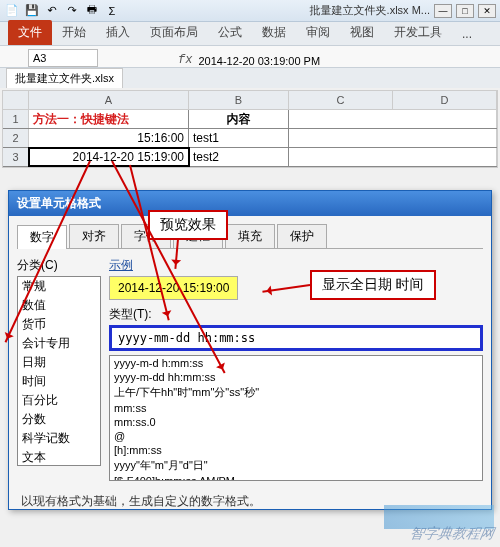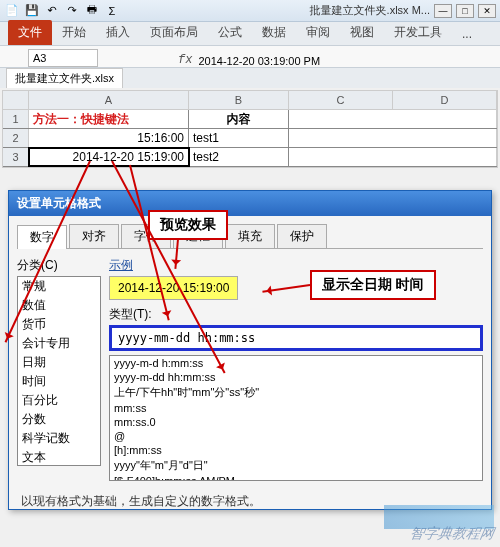--- a/index.html
+++ b/index.html
@@ -57,21 +57,21 @@
 .right-col { flex: 1; display: flex; flex-direction: column; }
 .sample-label { color: #2050a0; font-size: 12px; text-decoration: underline; }
 .sample-box { background: #ffff66; border: 1px solid #aaa; padding: 4px 8px; font-size: 12px; margin: 2px 0 6px; display: inline-block; }
 .type-label { font-size: 12px; }
 .type-input { border: 3px solid #2030d0; padding: 3px 6px; font-family: monospace; font-size: 12px; background: #fff; margin: 2px 0 4px; }
 .fmt-list { border: 1px solid #888; background: #fff; flex: 1; overflow-y: auto; font-family: monospace; font-size: 11px; }
 .fmt-item { padding: 1px 4px; white-space: nowrap; }
 .dlg-foot { padding: 4px 12px; font-size: 12px; color: #333; }
 
 
-.callout { position: absolute; border: 2px solid #c00; background: #fff; padding: 4px 10px; font-size: 14px; font-weight: bold; font-family: SimSun; }
+.callout { position: absolute; border: 2px solid #c00; background: #fff; padding: 4px 10px; font-size: 14px; font-weight: normal; font-family: SimSun; }
 .arrow-line { position: absolute; background: #c00; transform-origin: left center; height: 2px; }
 .arrow-line::after { content: ""; position: absolute; right: -1px; top: -4px; border: 5px solid transparent; border-left-color: #c00; }
 
 
 .watermark { position: absolute; right: 6px; bottom: 4px; font-size: 14px; font-style: italic; color: rgba(70,110,160,.55); transform: skewX(-10deg); }
 .wm-block { position: absolute; right: 6px; bottom: 18px; width: 110px; height: 24px; background: linear-gradient(45deg, #3a8fd0, #6ab8e8); opacity: .5; }
 </style>
 </head>
 <body>
 

